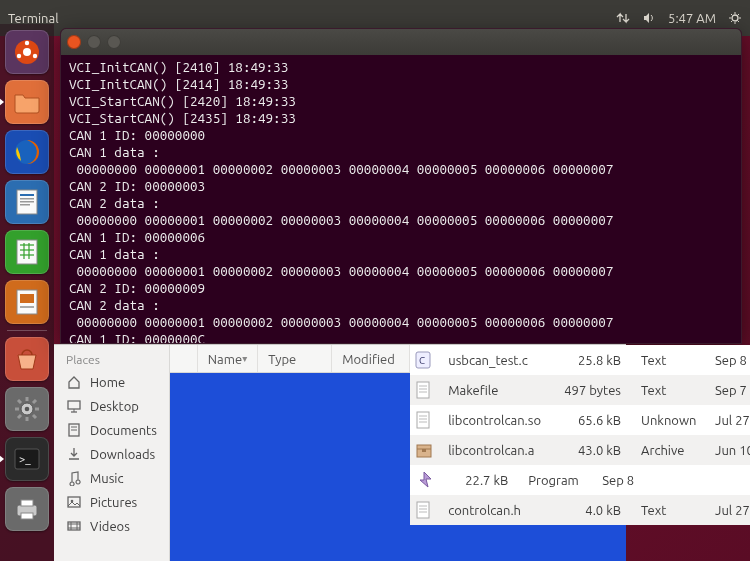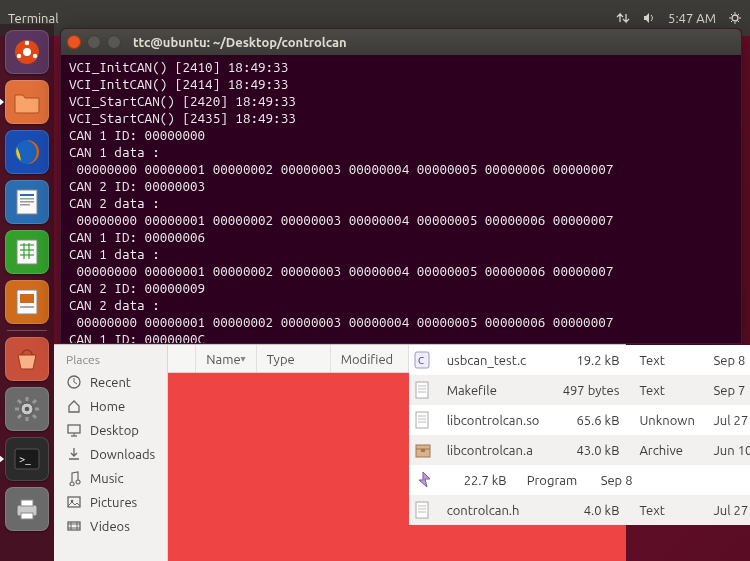--- a/index.html
+++ b/index.html
@@ -19,21 +19,21 @@
   .loimp{background:#d06b1c}
   .sw{background:#c84f3a}
   .sys{background:#6a6a6a}
   .term{background:#2b2b2b}
   .prn{background:#6a6a6a}
   .terminal{position:absolute;left:60px;top:28px;width:682px;height:316px;background:#2c001e;border-radius:6px 6px 0 0;box-shadow:0 6px 24px rgba(0,0,0,.5);border:1px solid #3a1a2c;overflow:hidden;display:flex;flex-direction:column}
   .term-titlebar{height:26px;background:linear-gradient(#4a4945,#3c3b37);display:flex;align-items:center;color:#dfdbd2;font-size:13px;font-weight:bold;padding:0 6px;gap:6px}
   .wbtn{width:14px;height:14px;border-radius:50%;background:#595752;display:inline-block;box-shadow:inset 0 0 0 1px rgba(0,0,0,.3)}
   .wbtn.close{background:#e95420}
   .term-body{flex:1;background:#2c001e;color:#eee;font-family:"Ubuntu Mono","DejaVu Sans Mono",monospace;font-size:13.5px;line-height:17px;padding:4px 8px;white-space:pre;overflow:hidden}
-  .filemgr{position:absolute;left:54px;top:344px;width:572px;height:217px;background:#ef4444;border-top:1px solid #c8c7c5;display:flex}
+  .filemgr{position:absolute;left:54px;top:344px;width:572px;height:217px;background:#1d4ed8;border-top:1px solid #c8c7c5;display:flex}
   .fm-side{width:160px;background:#f2f1f0;border-right:1px solid #d9d8d6;padding:6px 0;display:flex;flex-direction:column}
   .fm-side .heading{color:#888;font-size:12px;padding:2px 12px 4px}
   .fm-side .place{display:flex;align-items:center;gap:8px;padding:4px 12px;color:#3c3c3c;font-size:13px}
   .fm-side .place svg{flex-shrink:0}
   .fm-main{flex:1;display:flex;flex-direction:row}
   .fm-head{display:flex;height:28px;border-bottom:1px solid #d9d8d6;background:#f6f6f5}
   .fm-head .col{display:flex;align-items:center;padding:0 10px;color:#555;font-size:13px;border-right:1px solid #e1e0de}
   .col-icon{width:28px;padding:0;border-right:none}
   .col-name{flex:1}
   .col-size{width:80px;justify-content:flex-end}
@@ -170,21 +170,20 @@
         <rect x="9" y="17" width="12" height="6" fill="#fff" stroke="#888"></rect>
       </svg>
     </div>
 </div>
 
 <div class="terminal">
   <div class="term-titlebar">
     <span class="wbtn close"></span>
     <span class="wbtn"></span>
     <span class="wbtn"></span>
-    <span style="margin-left:6px">ttc@ubuntu: ~/Desktop/controlcan</span>
   </div>
   <div class="term-body" id="termbody">VCI_InitCAN() [2410] 18:49:33
 VCI_InitCAN() [2414] 18:49:33
 VCI_StartCAN() [2420] 18:49:33
 VCI_StartCAN() [2435] 18:49:33
 CAN 1 ID: 00000000
 CAN 1 data :
  00000000 00000001 00000002 00000003 00000004 00000005 00000006 00000007
 CAN 2 ID: 00000003
 CAN 2 data :
@@ -197,38 +196,39 @@
  00000000 00000001 00000002 00000003 00000004 00000005 00000006 00000007
 CAN 1 ID: 0000000C</div>
 </div>
 
 <div class="filemgr">
   <div class="fm-side">
     <div class="heading">Places</div>
     <div id="places">
         <div class="place">
           <svg width="16" height="16">
-            <circle cx="8" cy="8" r="6" fill="none" stroke="#666" stroke-width="1.3"></circle>
-            <path d="M8 4 v4 l3 2" stroke="#666" fill="none"></path>
-          </svg>
-          <span>Recent</span>
-        </div>
-        <div class="place">
-          <svg width="16" height="16">
             <path d="M3 8 L8 3 L13 8 V14 H3 Z" fill="none" stroke="#666" stroke-width="1.3"></path>
           </svg>
           <span>Home</span>
         </div>
         <div class="place">
           <svg width="16" height="16">
             <rect x="2" y="3" width="12" height="8" fill="none" stroke="#666" stroke-width="1.3"></rect>
             <line x1="5" y1="14" x2="11" y2="14" stroke="#666" stroke-width="1.3"></line>
             <line x1="8" y1="11" x2="8" y2="14" stroke="#666"></line>
           </svg>
           <span>Desktop</span>
+        </div>
+        <div class="place">
+          <svg width="16" height="16">
+            <rect x="3" y="2" width="10" height="12" fill="none" stroke="#666" stroke-width="1.3"></rect>
+            <line x1="5" y1="5" x2="11" y2="5" stroke="#666"></line>
+            <line x1="5" y1="8" x2="11" y2="8" stroke="#666"></line>
+          </svg>
+          <span>Documents</span>
         </div>
         <div class="place">
           <svg width="16" height="16">
             <path d="M8 2 v8 M5 7 l3 3 l3-3 M3 13 h10" stroke="#666" fill="none" stroke-width="1.3"></path>
           </svg>
           <span>Downloads</span>
         </div>
         <div class="place">
           <svg width="16" height="16">
             <path d="M6 12 a2 2 0 1 0 0.1 0 M6 12 V3 l6-1 v8 a2 2 0 1 0 0.1 0" fill="none" stroke="#666" stroke-width="1.2"></path>
@@ -267,21 +267,21 @@
     </div>
     <div class="fm-rows" id="fmrows">
         <div class="fm-row">
           <div class="c icon">
             <svg width="20" height="20">
               <rect x="2" y="2" width="14" height="16" rx="2" fill="#eef" stroke="#99b"></rect>
               <text x="5" y="14" font-size="10" fill="#336" font-family="monospace">C</text>
             </svg>
           </div>
           <div class="c name">usbcan_test.c</div>
-          <div class="c size">19.2 kB</div>
+          <div class="c size">25.8 kB</div>
           <div class="c type">Text</div>
           <div class="c mod">Sep 8</div>
         </div>
         <div class="fm-row alt">
           <div class="c icon">
             <svg width="20" height="20">
               <rect x="3" y="2" width="12" height="16" fill="#fff" stroke="#aaa"></rect>
               <line x1="5" y1="6" x2="13" y2="6" stroke="#bbb"></line>
               <line x1="5" y1="9" x2="13" y2="9" stroke="#bbb"></line>
               <line x1="5" y1="12" x2="13" y2="12" stroke="#bbb"></line>

